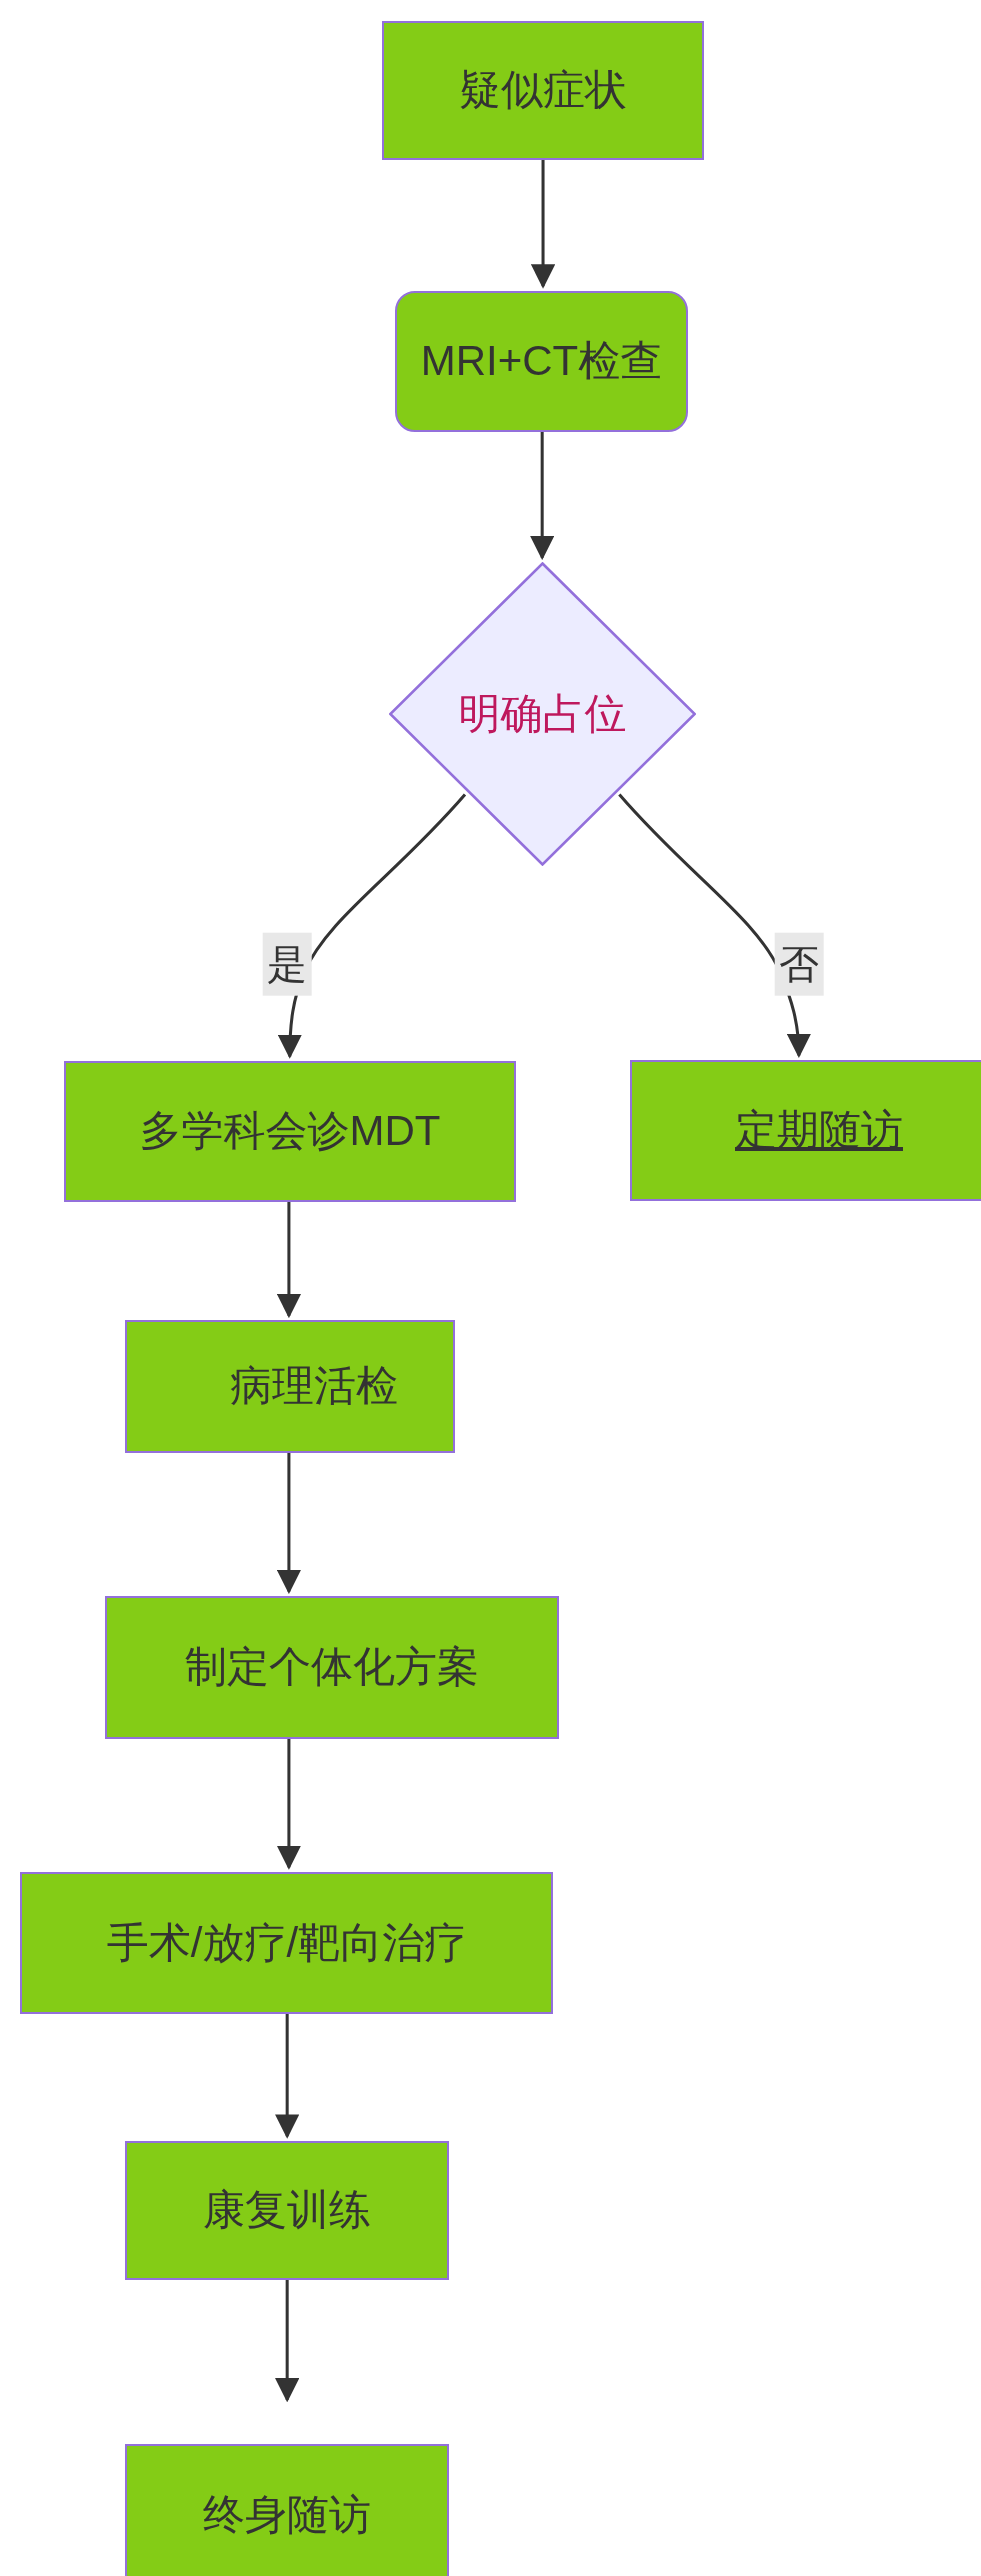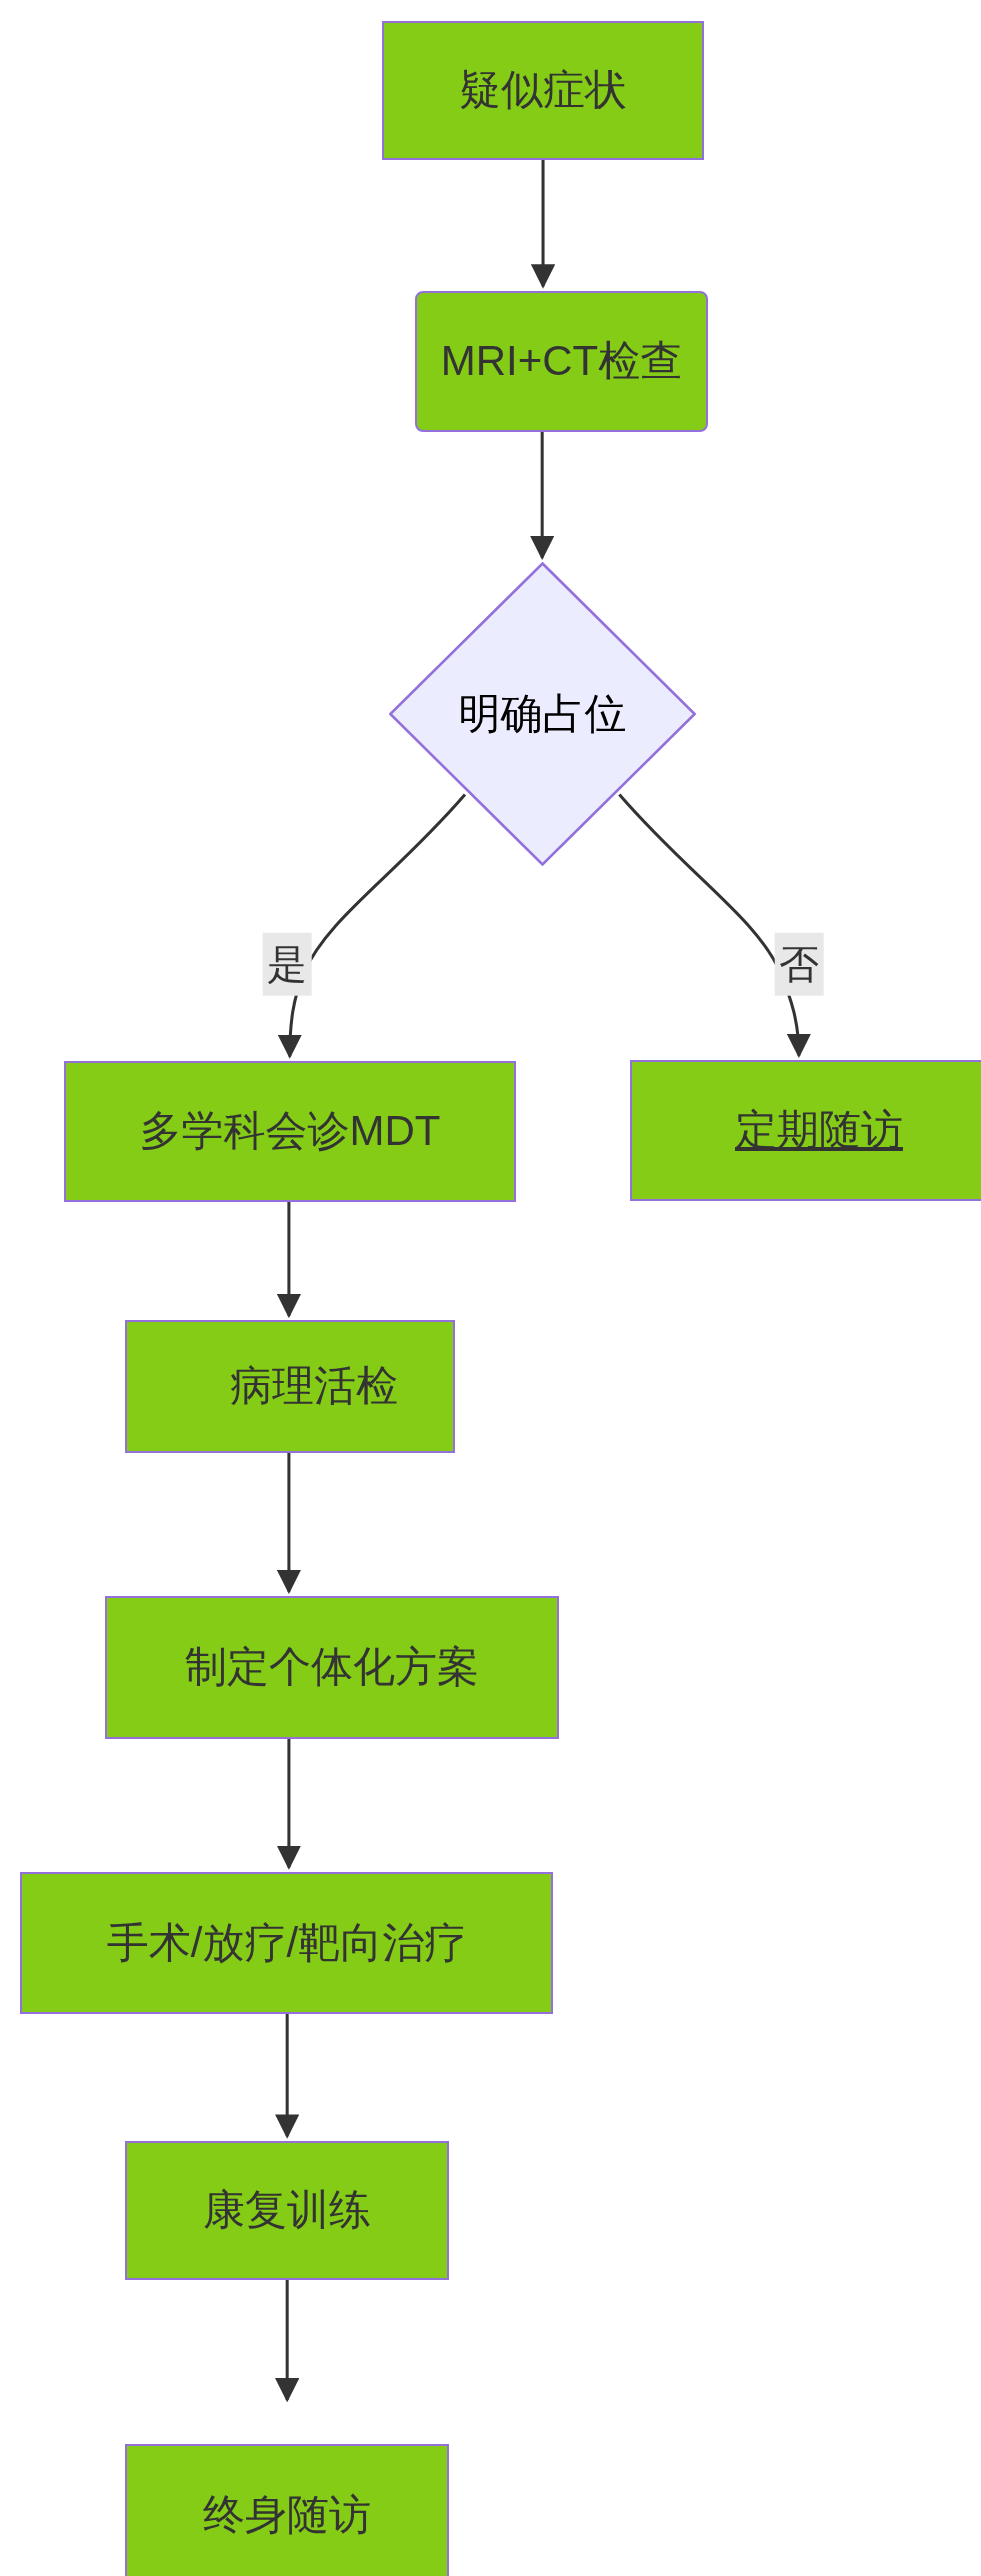--- a/index.html
+++ b/index.html
@@ -36,33 +36,32 @@
     display: flex;
     align-items: center;
     justify-content: center;
     font-size: 42px;
     line-height: 1.2;
     color: #333333;
     text-align: center;
     white-space: nowrap;
   }
   .node.rounded {
-    border-radius: 8px;
-    margin-left: 20px;
+    border-radius: 20px;
   }
   .diamond-shape {
     position: absolute;
   }
   .diamond-label {
     position: absolute;
     display: flex;
     align-items: center;
     justify-content: center;
     font-size: 42px;
-    color: #000000;
+    color: #be185d;
     white-space: nowrap;
   }
   .edge-label {
     position: absolute;
     transform: translate(-50%, -50%);
     background: #E8E8E8;
     color: #333333;
     font-size: 40px;
     line-height: 1;
     padding: 11.3px 4.3px;

